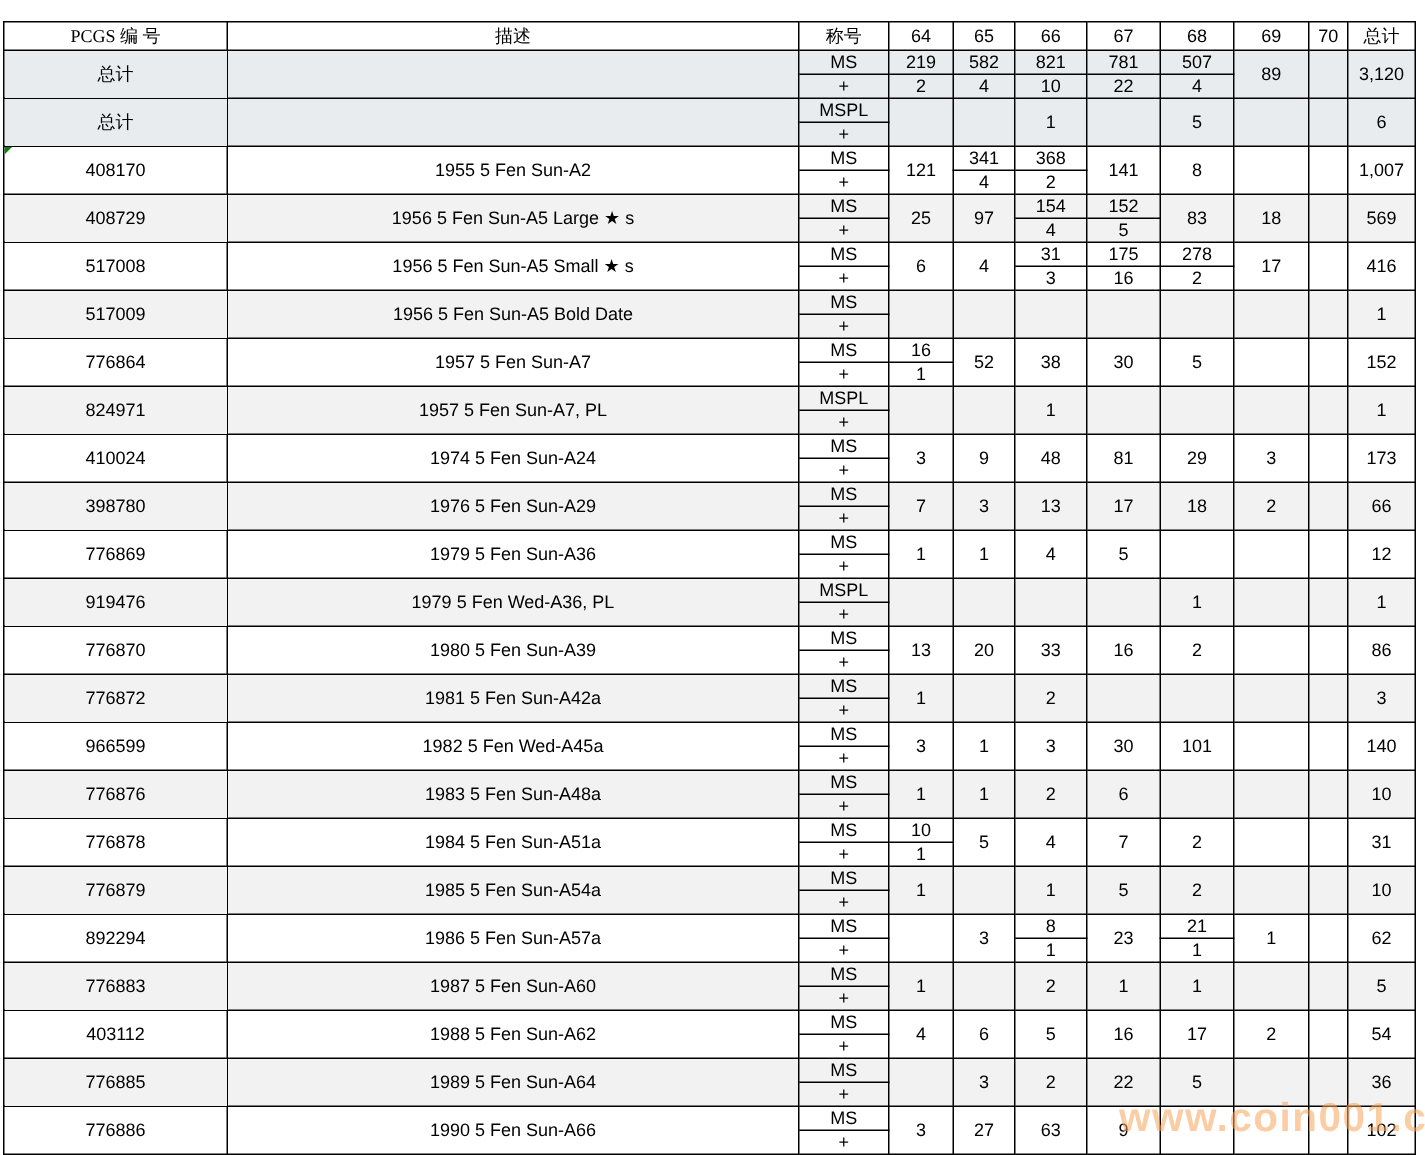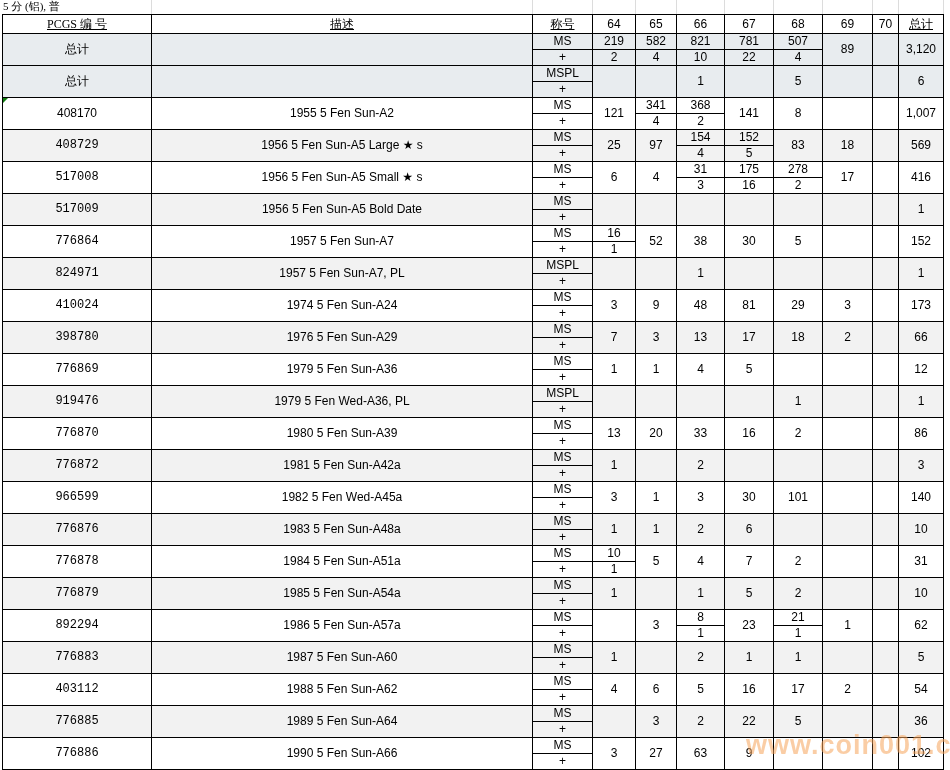--- a/index.html
+++ b/index.html
@@ -18,27 +18,27 @@
     position:absolute; left:2px; top:14px;
     border-collapse:collapse; table-layout:fixed; width:942px;
   }
   table.pop td, table.pop th {
     border:1px solid #000; padding:0; overflow:hidden; white-space:nowrap;
     text-align:center; font-size:12px; color:#000; vertical-align:middle;
   }
   table.pop th {
     height:18px; line-height:18px; font-weight:normal; background:#fff;
   }
-  th.cjk { text-decoration:underline; font-family:"Liberation Serif", serif; }
+  th.cjk { font-family:"Liberation Serif", serif; }
 
   tr.sub { height:16px; }
   td.cell { line-height:15px; }
   td.merged { vertical-align:top; line-height:15px; }
   td.id-cell { position:relative; }
-  td.link-id { color:var(--link, #4da6e0); cursor:pointer;font-family:Liberation Mono, monospace; }
+  td.link-id { color:var(--link, #4da6e0); cursor:pointer; }
   td.desc-cell { font-size:12px; }
   td.desig-cell { font-size:12px;margin-top:12px; }
   td.plus-cell { font-size:11px; }
 
   tr.total-row td { background:var(--total-bg, #e8ecef); }
   tr.gray-row td { background:var(--alt-bg, #f2f2f2); }
 
   .marker {
     position:absolute; left:0; top:0; width:0; height:0;
     border-top:5px solid var(--marker, #107c10); border-right:5px solid transparent;
@@ -46,34 +46,20 @@
   .watermark {
     position:absolute; left:746px; top:730px; z-index:5; pointer-events:none;
     font-size:27px; font-weight:bold; letter-spacing:1px;
     color:var(--wm, #f executable6a55c); opacity:0.55; white-space:nowrap;
   }
 </style>
 </head>
 <body>
 
 <div class="sheet">
-  <div class="title-strip">
-    <span class="title-text">5 分 (铝), 普</span>
-  <div class="gridline-v" style="left: 151px;"></div>
-      <div class="gridline-v" style="left: 532px;"></div>
-      <div class="gridline-v" style="left: 592px;"></div>
-      <div class="gridline-v" style="left: 635px;"></div>
-      <div class="gridline-v" style="left: 676px;"></div>
-      <div class="gridline-v" style="left: 724px;"></div>
-      <div class="gridline-v" style="left: 773px;"></div>
-      <div class="gridline-v" style="left: 822px;"></div>
-      <div class="gridline-v" style="left: 872px;"></div>
-      <div class="gridline-v" style="left: 898px;"></div>
-      <div class="gridline-v" style="left: 943px;"></div>
-    </div>
 
   <table class="pop">
     <colgroup id="pop-cols">
         <col style="width: 149px;">
         <col style="width: 381px;">
         <col style="width: 60px;">
         <col style="width: 43px;">
         <col style="width: 41px;">
         <col style="width: 48px;">
         <col style="width: 49px;">

